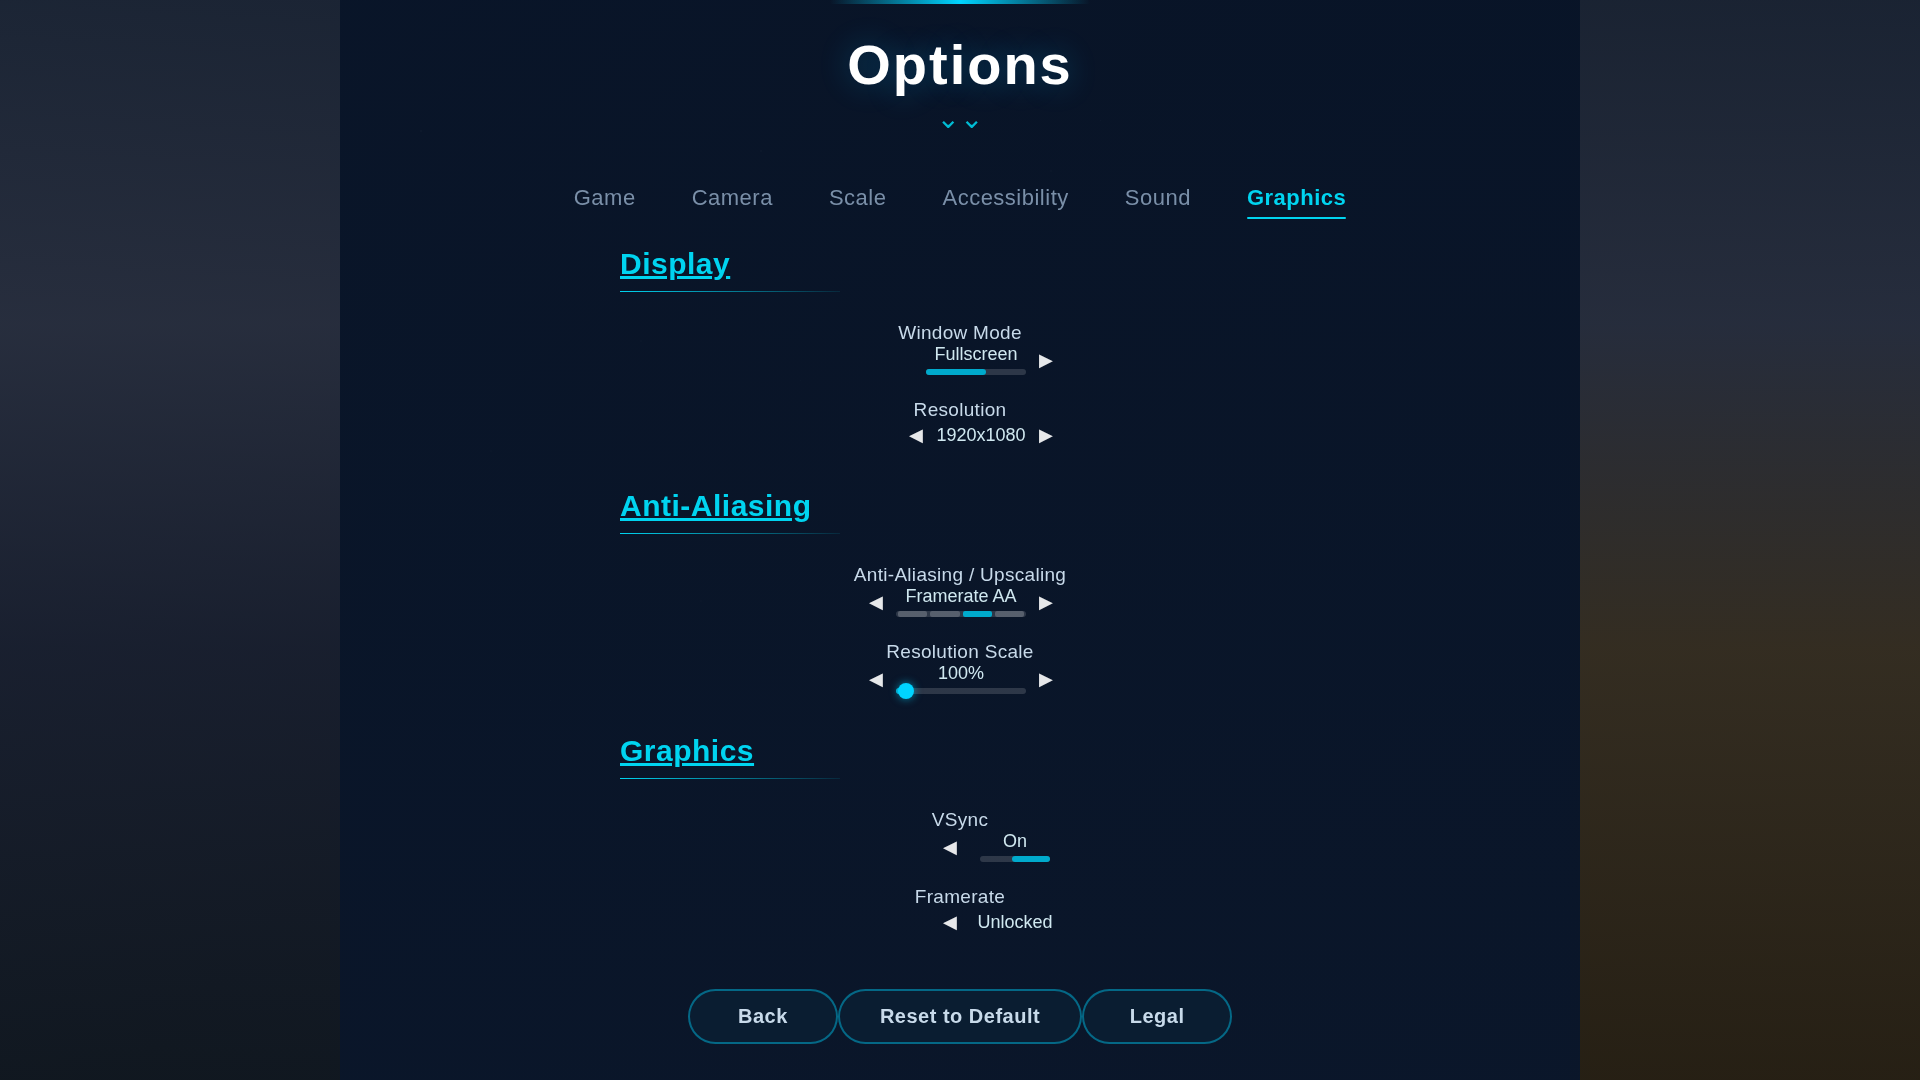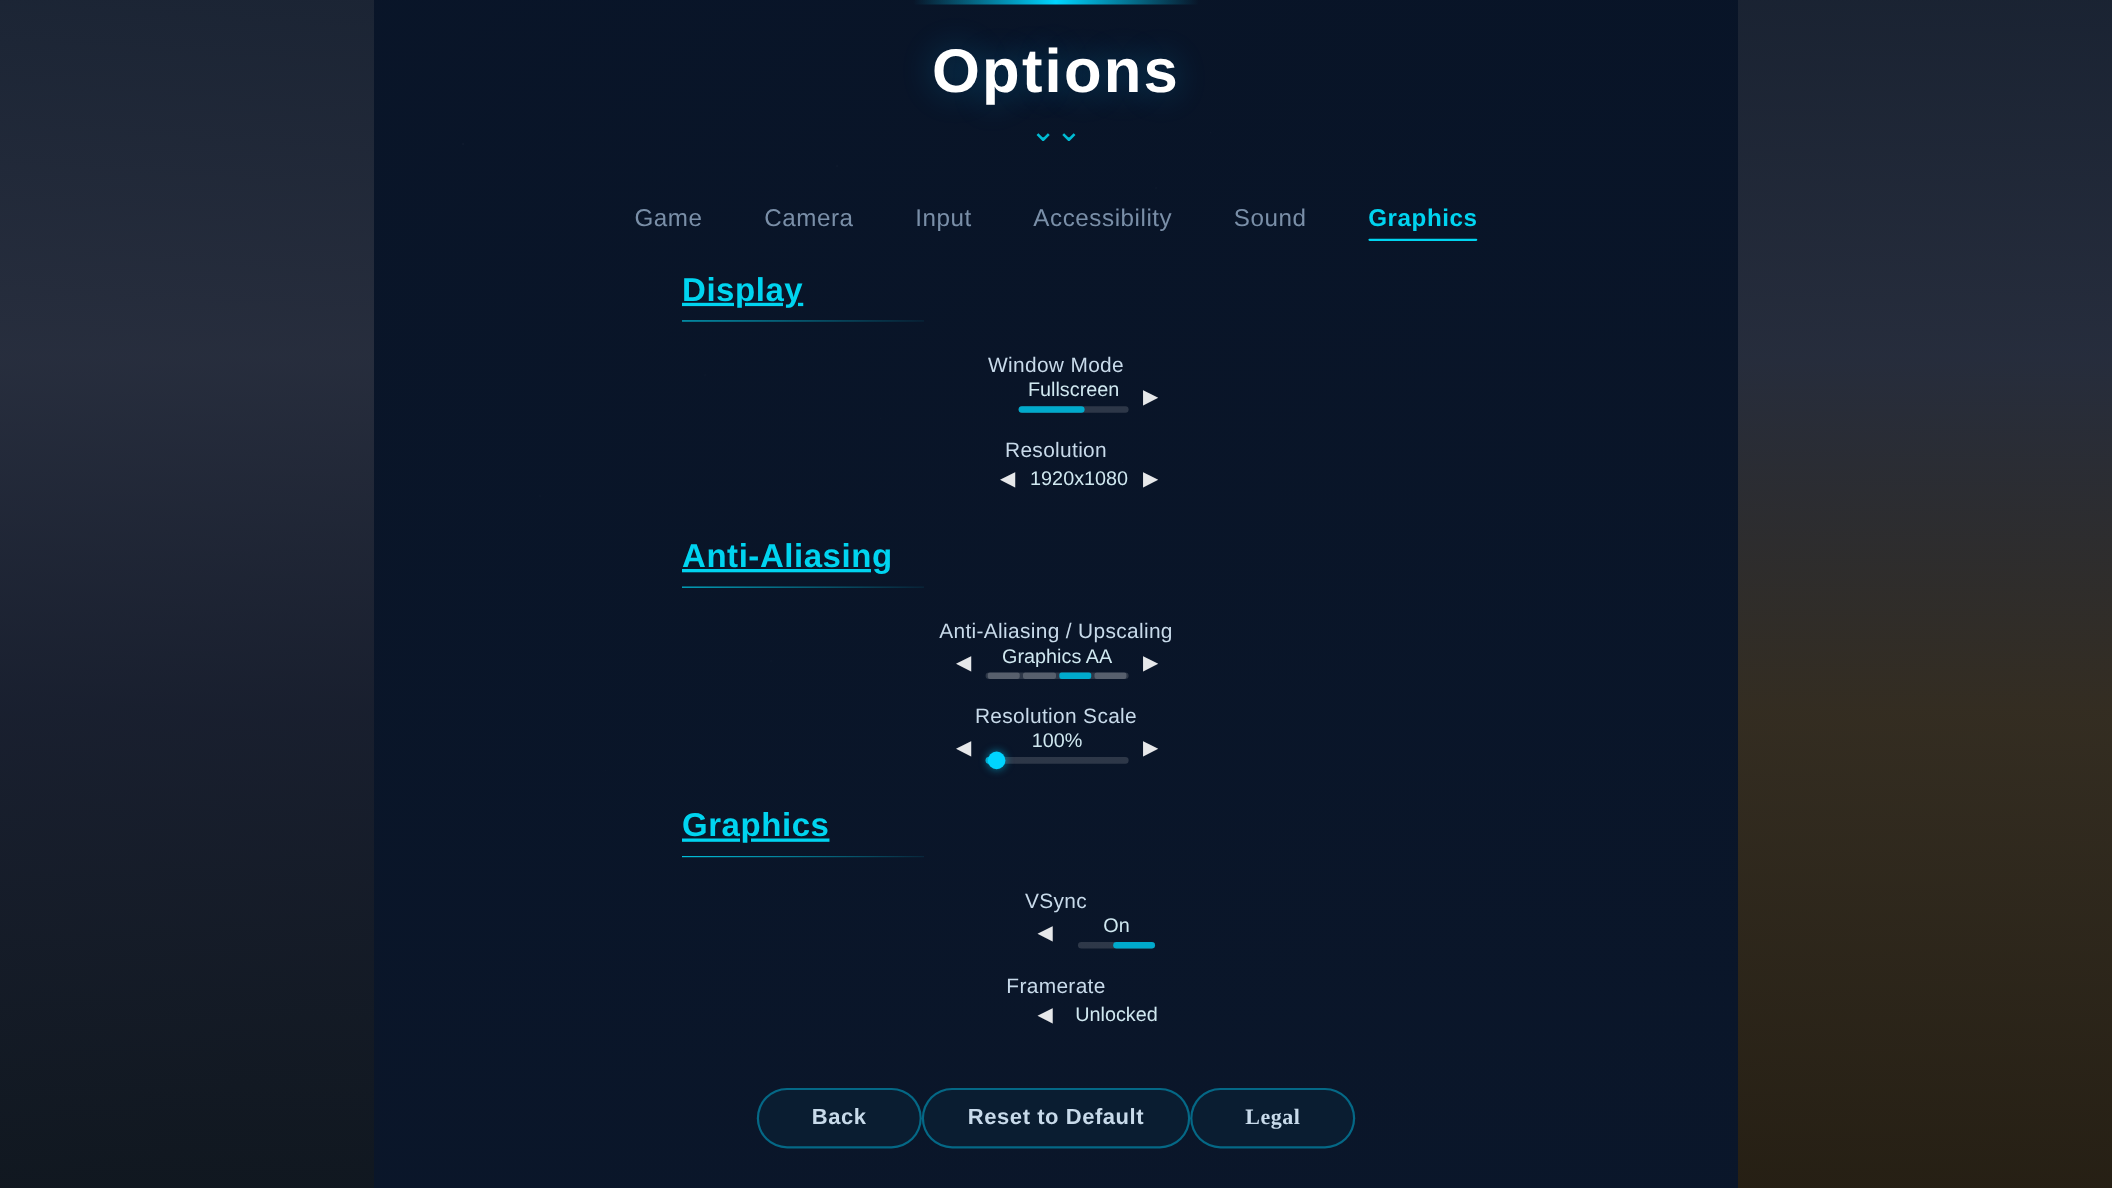--- a/index.html
+++ b/index.html
@@ -287,21 +287,20 @@
     .btn-back {
       min-width: 150px;
     }
 
     .btn-reset {
       min-width: 210px;
     }
 
     .btn-legal {
       min-width: 150px;
-      font-family: Liberation Serif, serif;
     }
 
     
     .wm-bar {
       width: 100px;
       height: 6px;
       background: rgba(255,255,255,0.15);
       border-radius: 3px;
       position: relative;
     }
@@ -341,21 +340,21 @@
     <div class="top-accent"></div>
   </div>
 
   <h1 class="page-title">Options</h1>
 
   <div class="chevron-down">⌄⌄</div>
 
   <nav class="nav-tabs">
     <button class="nav-tab">Game</button>
     <button class="nav-tab">Camera</button>
-    <button class="nav-tab">Input</button>
+    <button class="nav-tab">Scale</button>
     <button class="nav-tab">Accessibility</button>
     <button class="nav-tab">Sound</button>
     <button class="nav-tab active">Graphics</button>
   </nav>
 
   <div class="content-area">
 
     <div>
       <div class="section-header">Display</div>
       <div class="section-divider"></div>
@@ -387,21 +386,21 @@
 
     <div>
       <div class="section-header">Anti-Aliasing</div>
       <div class="section-divider"></div>
 
       <div class="setting-row">
         <span class="setting-label">Anti-Aliasing / Upscaling</span>
         <div class="setting-control">
           <button class="arrow-btn">◀</button>
           <div class="value-with-bar">
-            <span class="value-display">Graphics AA</span>
+            <span class="value-display">Framerate AA</span>
             <div class="bar-track-aa" style="background: rgba(255,255,255,0.15); display:flex; gap:3px; padding:0 2px;">
               <div style="flex:1; height:6px; background:rgba(255,255,255,0.2); border-radius:2px;"></div>
               <div style="flex:1; height:6px; background:rgba(255,255,255,0.2); border-radius:2px;"></div>
               <div style="flex:1; height:6px; background:#00aacc; border-radius:2px;"></div>
               <div style="flex:1; height:6px; background:rgba(255,255,255,0.2); border-radius:2px;"></div>
             </div>
           </div>
           <button class="arrow-btn">▶</button>
         </div>
       </div>

